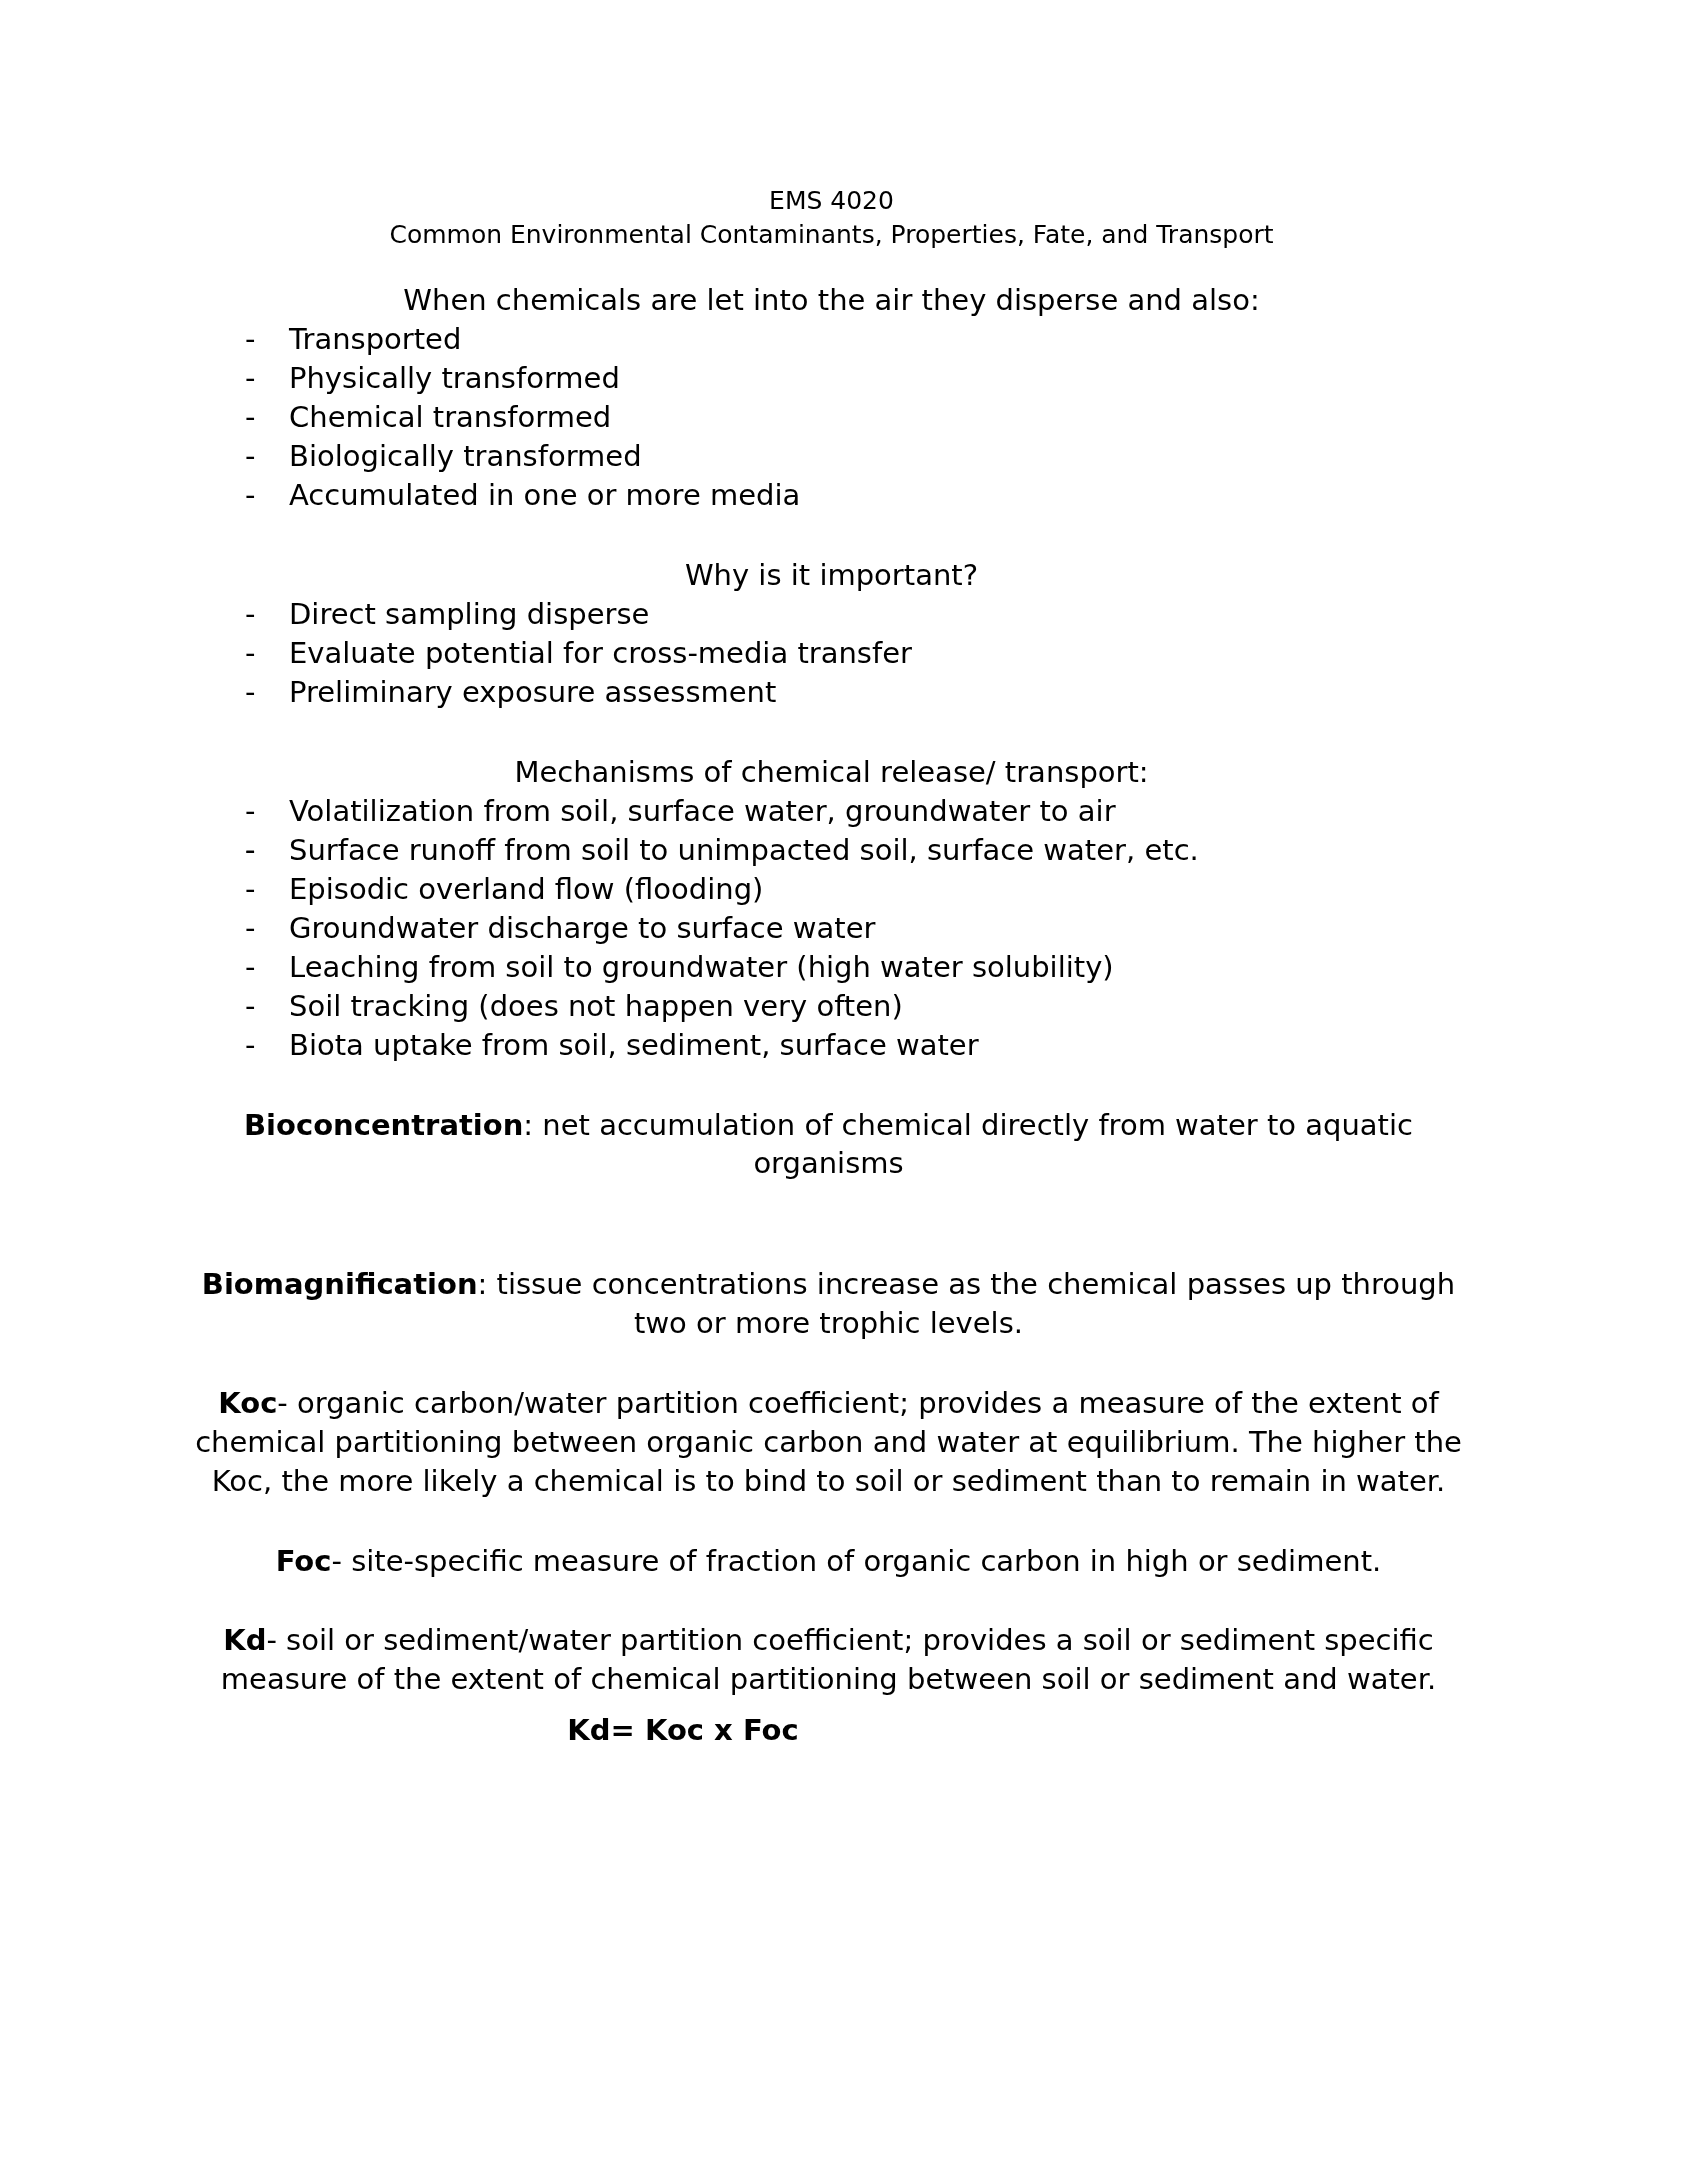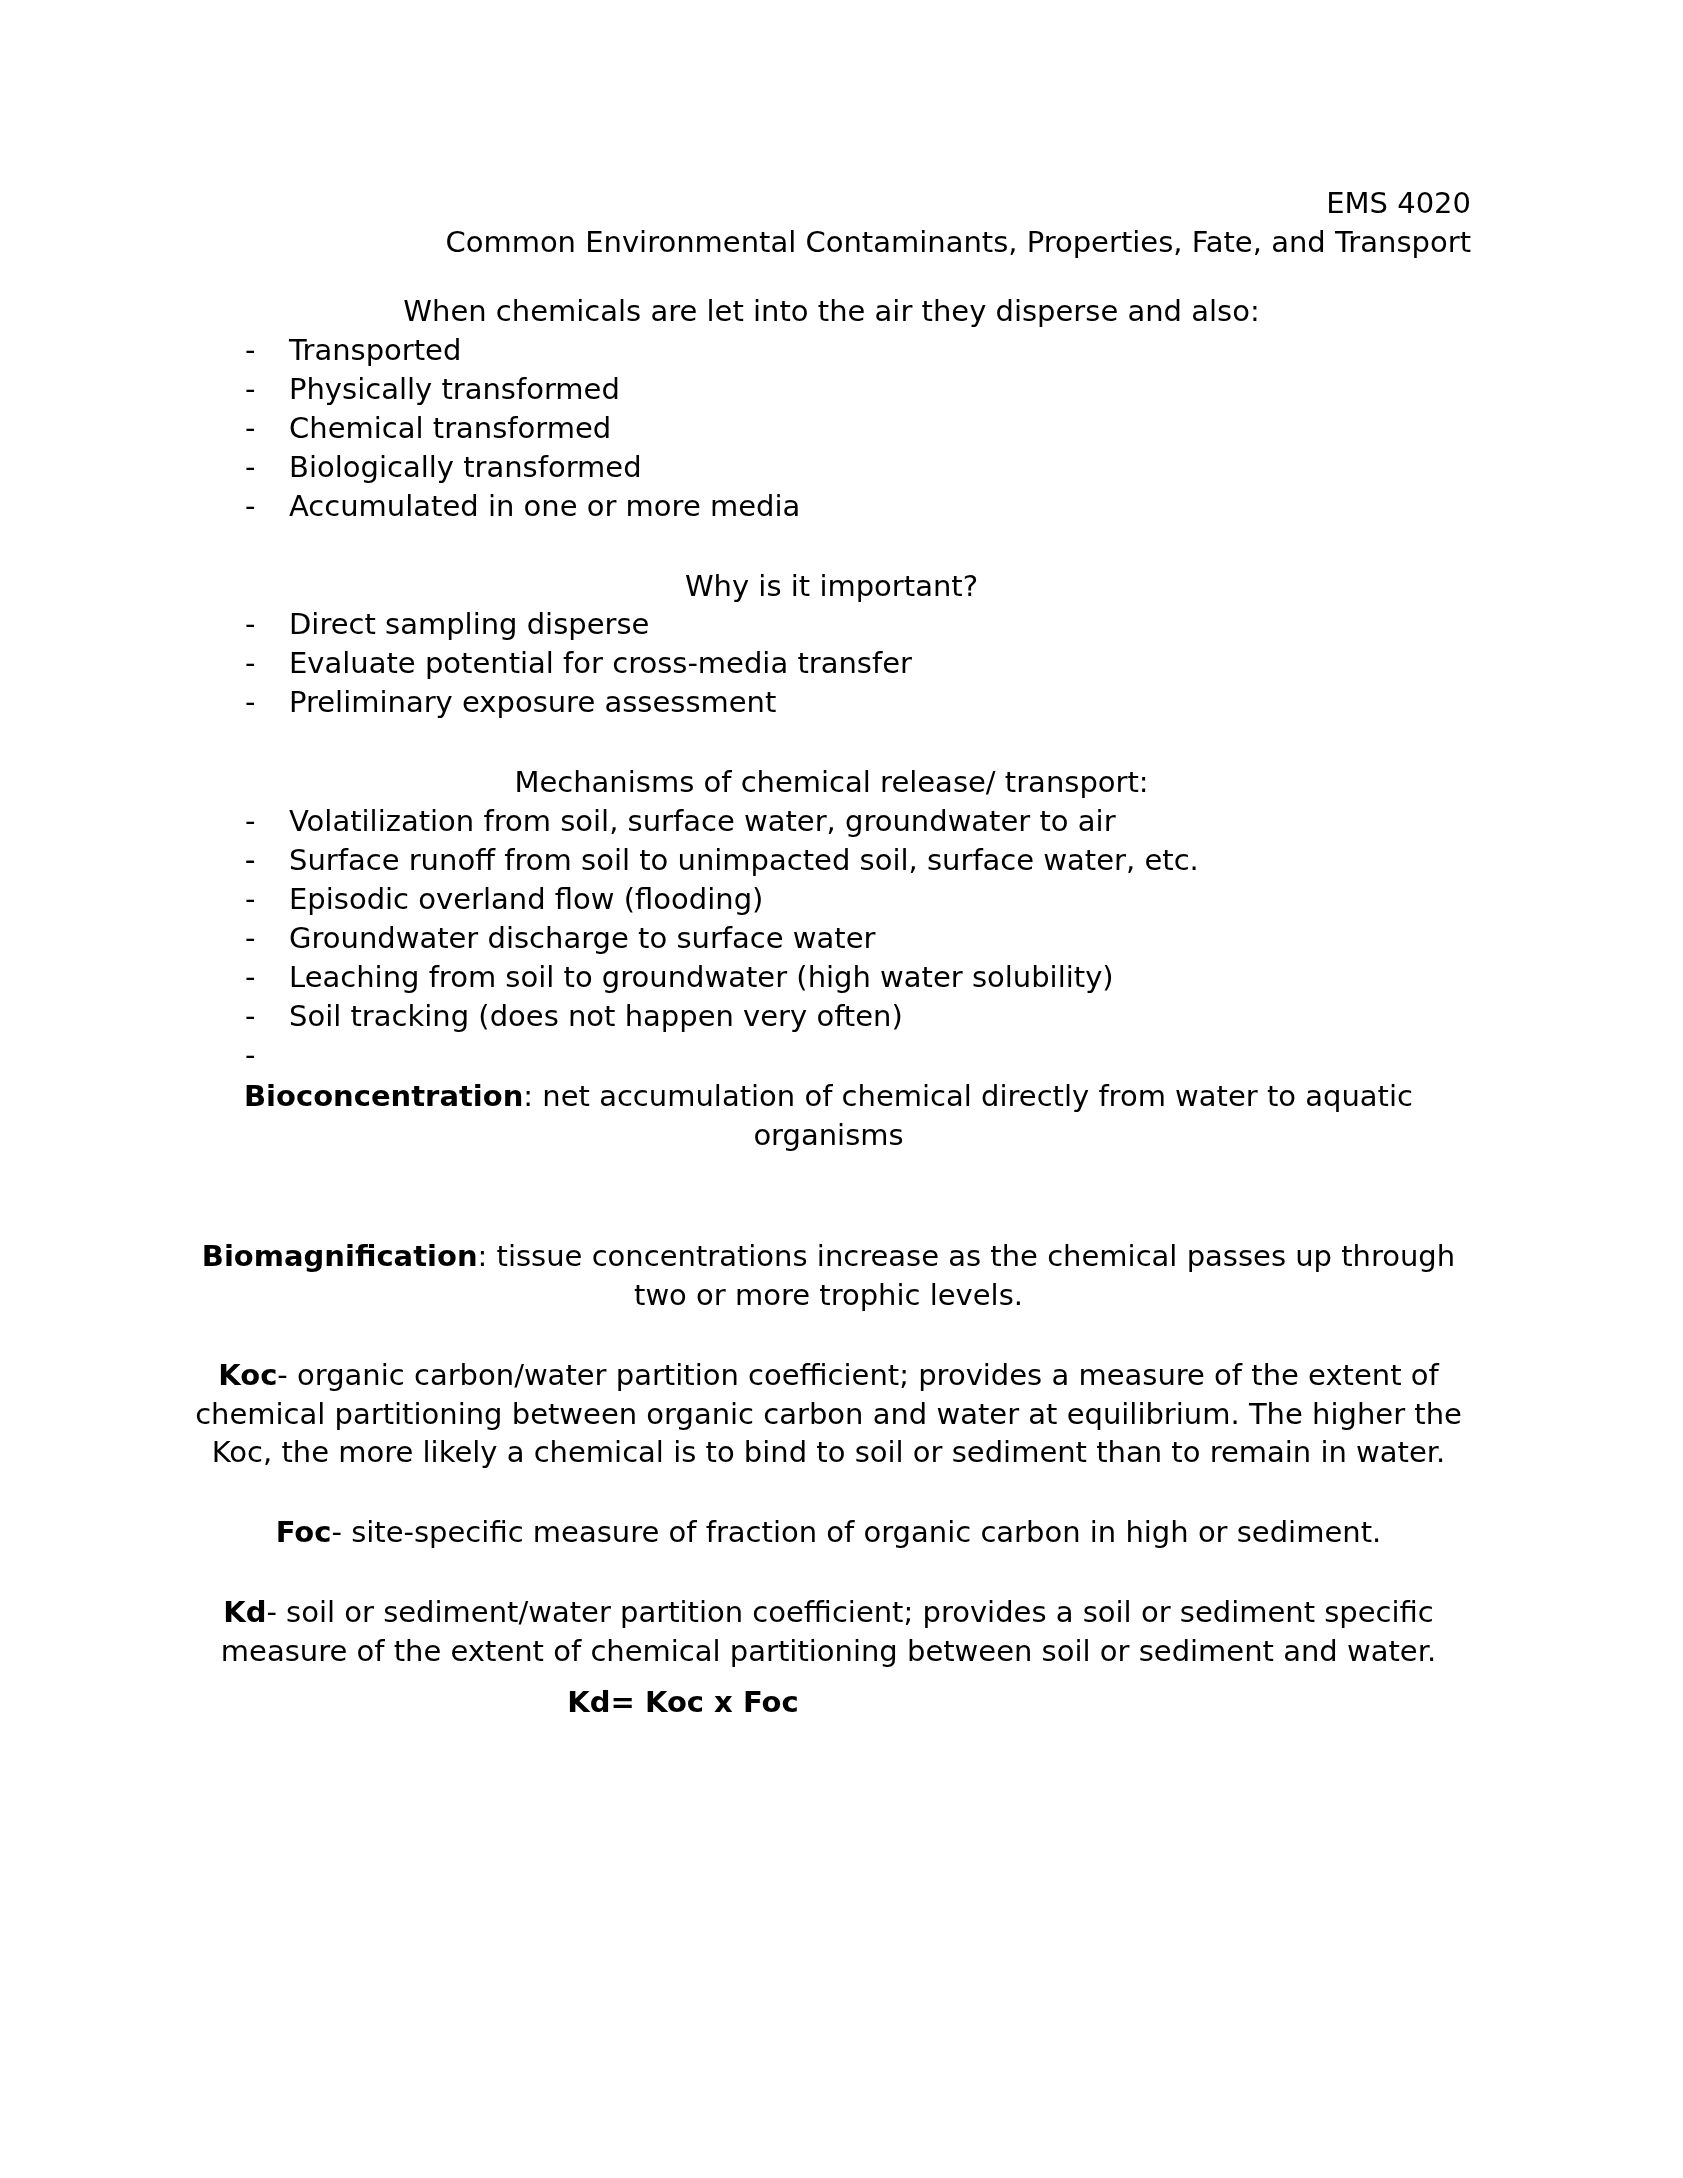--- a/index.html
+++ b/index.html
@@ -18,22 +18,22 @@
     color: #000000;
     -webkit-font-smoothing: antialiased;
   }
   .content {
     position: absolute;
     left: 192px;
     top: 184px;
     width: 1279px;
   }
   .title-block {
-    text-align: right;
-    font-size: 29px;
+    text-align: center;
+    font-size: 25px;
     line-height: 1.34;
     margin-bottom: 0;
   }
   .title-line {
     display: block;
     white-space: nowrap;
   }
   .gap-md { height: 30px; }
   .para {
     font-size: 29px;
@@ -109,21 +109,21 @@
 
     <p class="para">Mechanisms of chemical release/ transport:</p>
     <ul class="dash-list">
       <li><span class="dash">-</span><span>Volatilization from soil, surface water, groundwater to air</span></li>
       <li><span class="dash">-</span></li>
       <li><span class="dash">-</span><span>Surface runoff from soil to unimpacted soil, surface water, etc.</span></li>
       <li><span class="dash">-</span><span>Episodic overland flow (flooding)</span></li>
       <li><span class="dash">-</span><span>Groundwater discharge to surface water</span></li>
       <li><span class="dash">-</span><span>Leaching from soil to groundwater (high water solubility)</span></li>
       <li><span class="dash">-</span><span>Soil tracking (does not happen very often)</span></li>
-      <li><span class="dash">-</span></li>
+      <li><span class="dash">-</span><span>Biota uptake from soil, sediment, surface water</span></li>
     </ul>
 
     <div class="block-spacer"></div>
 
     <p class="para wrapped"><span class="bold-term">Bioconcentration</span><span>: </span><span>net accumulation of chemical directly from water to aquatic organisms</span></p>
 
     <div class="block-spacer"></div>
 
 
     <div class="block-spacer"></div>

